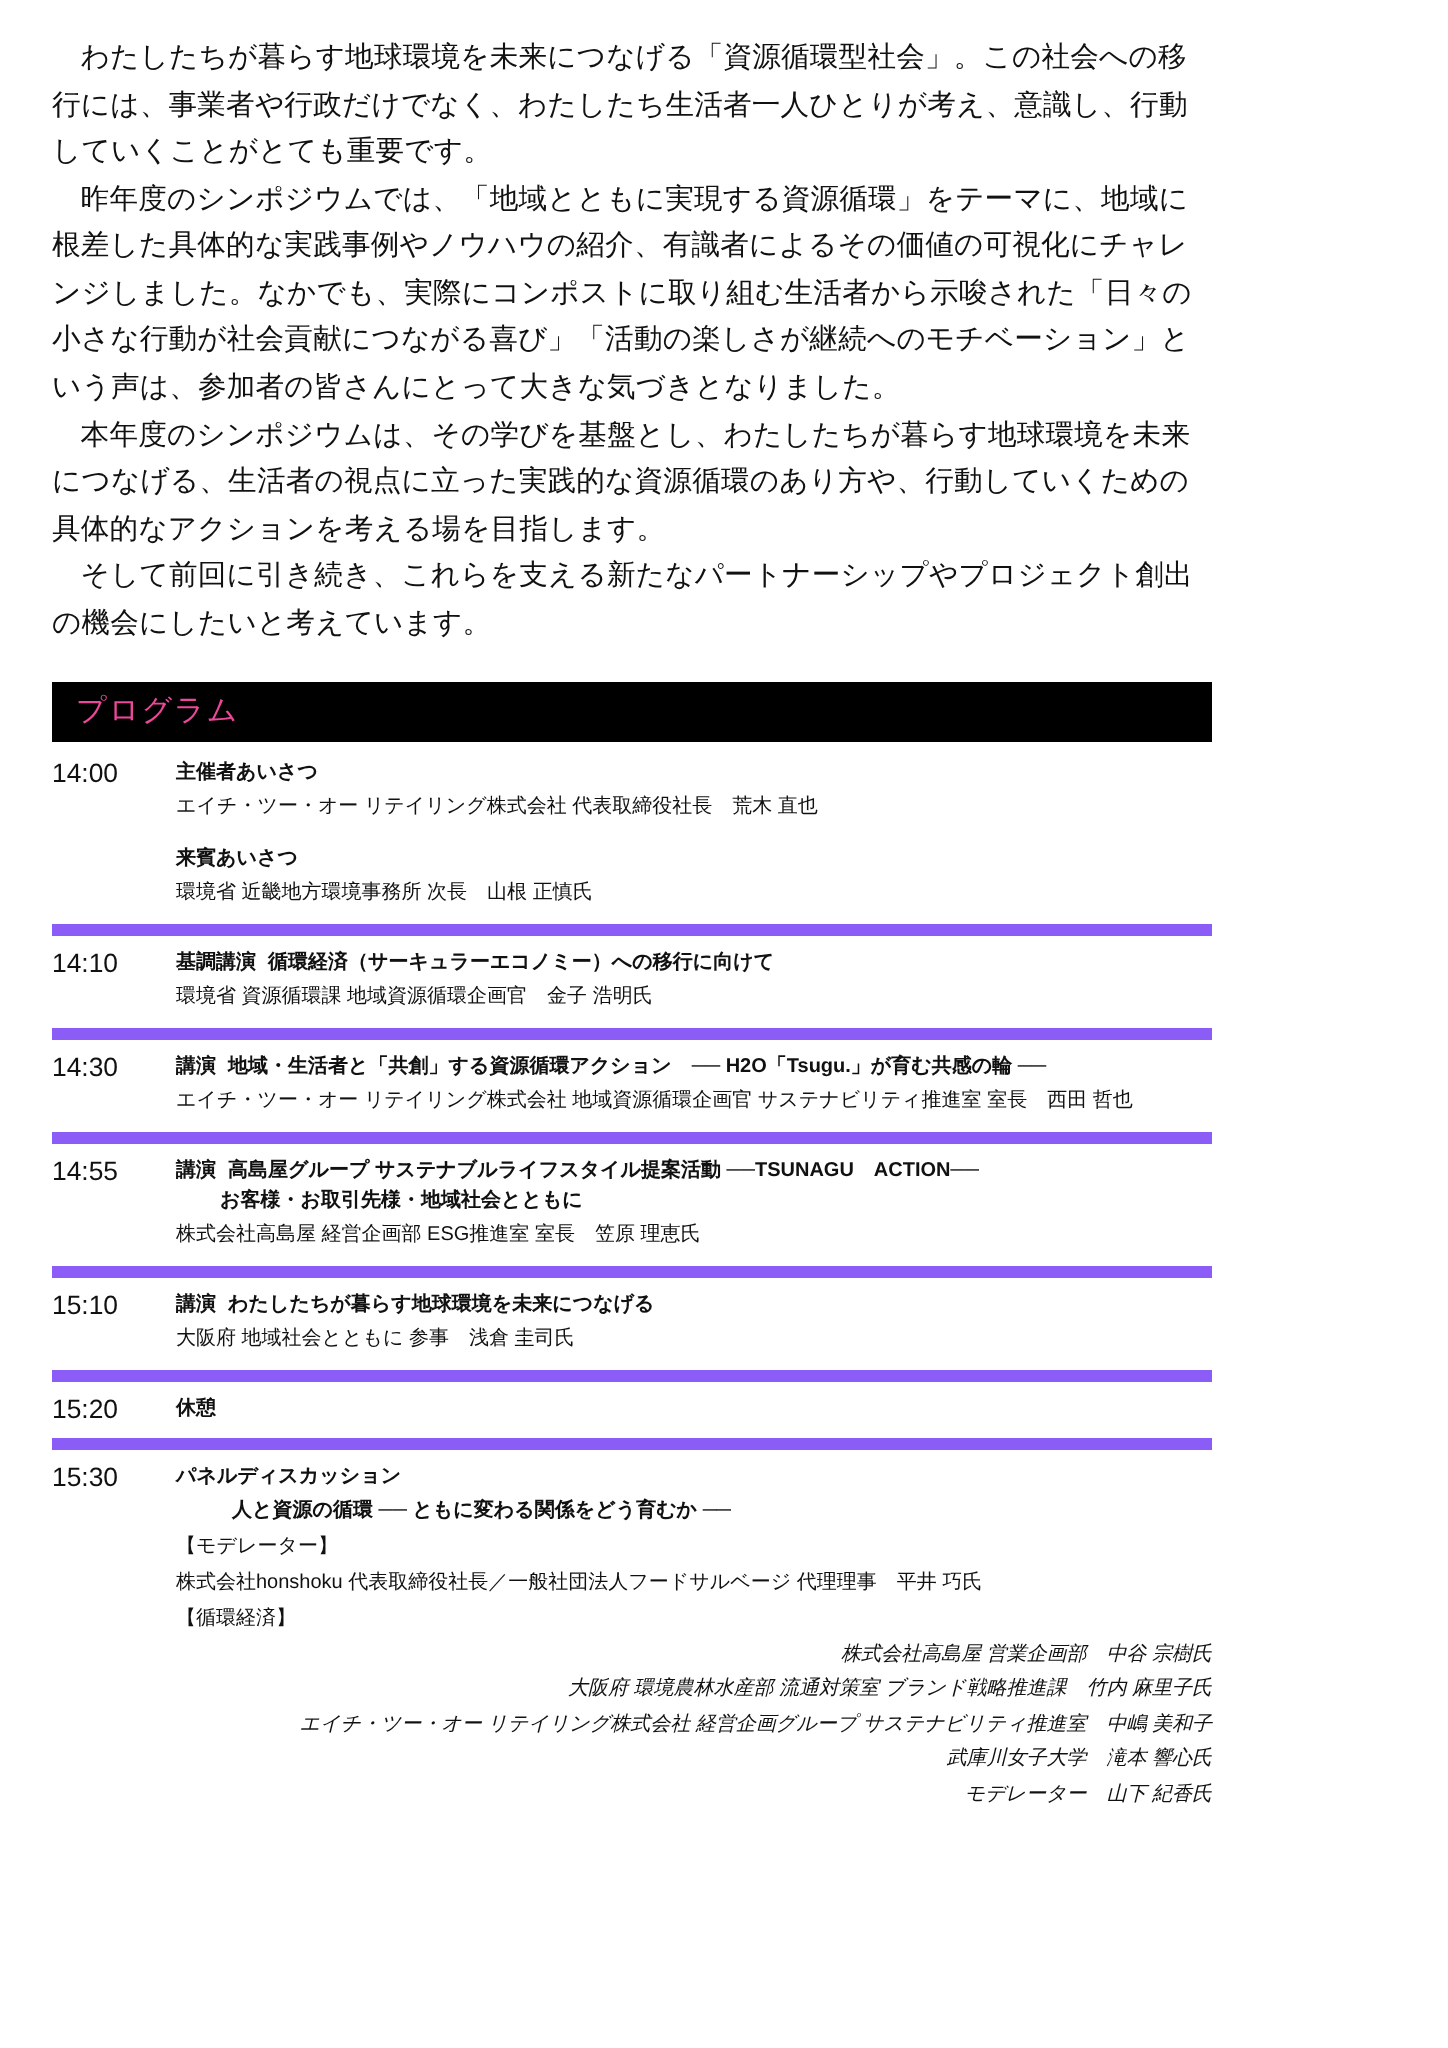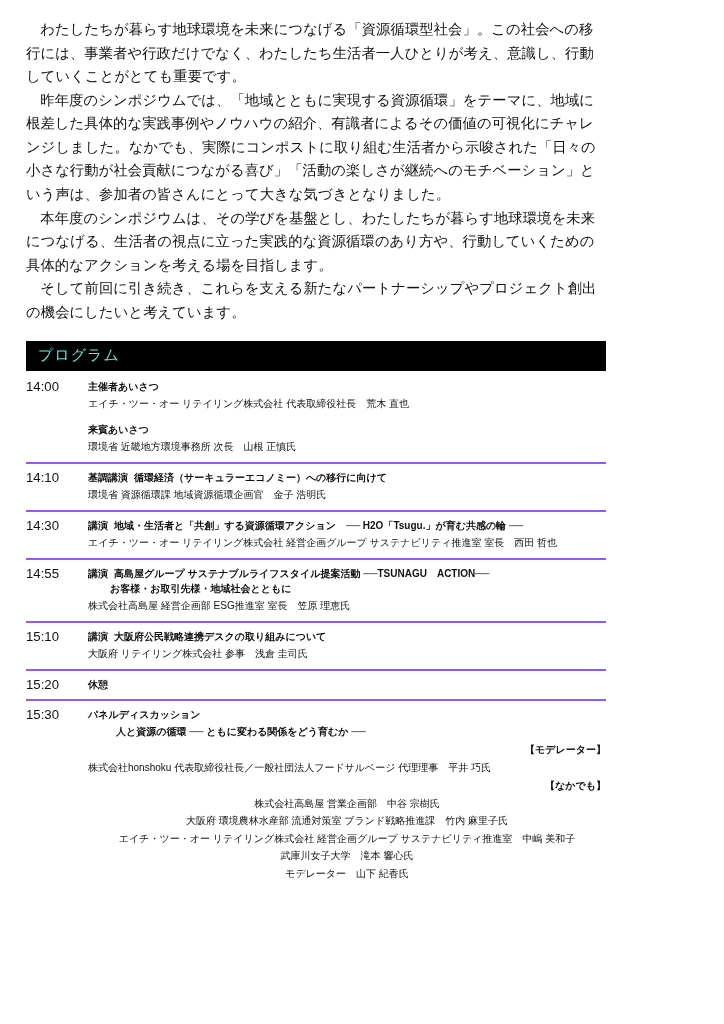--- a/index.html
+++ b/index.html
@@ -29,21 +29,21 @@
     color: #111;
   }
   .intro p {
     margin: 0;
     text-indent: 1em;
   }
   
   .program-bar {
     margin-top: 16px;
     background: #000000;
-    color: #5eead4;
+    color: #ec4899;
     font-size: 15px;
     letter-spacing: 1px;
     padding: 5px 12px 6px 12px;
   }
   
   table.schedule {
     width: 100%;
     border-collapse: collapse;
     table-layout: fixed;
     margin-top: 2px;
@@ -58,21 +58,21 @@
     font-size: 13.2px;
     padding-left: 16px;
     white-space: nowrap;
     color: #111;
   }
   td.body {
     font-size: 10px;
     padding-right: 6px;
   }
   tr.sep td {
-    border-top: 2px solid #8b5cf6;
+    border-top: 6px solid #8b5cf6;
   }
   .title-line {
     font-weight: bold;
     line-height: 1.5;
   }
   .title-line .kind {
     display: inline-block;
     margin-right: 6px;
   }
   .sub-bold {
@@ -89,28 +89,29 @@
   .panel-title {
     font-weight: bold;
     line-height: 1.55;
   }
   .panel-sub {
     font-weight: bold;
     padding-left: 28px;
     line-height: 1.7;
   }
   .role-label {
+    text-align: left;
+    line-height: 1.9;
+    font-weight: normal;
+  }
+  .list-right {
     text-align: right;
-    line-height: 1.9;
-    font-weight: bold;
-  }
-  .list-right {
-    text-align: center;
     line-height: 1.75;
     font-weight: normal;
+    font-style: italic;
   }
   .center-right {
     text-align: left;
     line-height: 1.7;
     font-weight: normal;
   }
 </style>
 </head>
 <body>
 
@@ -147,60 +148,60 @@
           <div class="affil">環境省 資源循環課 地域資源循環企画官　金子 浩明氏</div>
         </td>
       </tr>
 
       <tr class="sep">
         <td class="time">14:30</td>
         <td class="body">
           <div class="title-line">
             <span class="kind">講演</span><span>地域・生活者と「共創」する資源循環アクション　── H2O「Tsugu.」が育む共感の輪 ──</span>
           </div>
-          <div class="affil">エイチ・ツー・オー リテイリング株式会社 経営企画グループ サステナビリティ推進室 室長　西田 哲也</div>
+          <div class="affil">エイチ・ツー・オー リテイリング株式会社 地域資源循環企画官 サステナビリティ推進室 室長　西田 哲也</div>
         </td>
       </tr>
 
       <tr class="sep">
         <td class="time">14:55</td>
         <td class="body">
           <div class="title-line">
             <span class="kind">講演</span><span>高島屋グループ サステナブルライフスタイル提案活動 ──TSUNAGU　ACTION──</span>
           </div>
           <div class="sub-bold indent1">お客様・お取引先様・地域社会とともに</div>
           <div class="affil">株式会社高島屋 経営企画部 ESG推進室 室長　笠原 理恵氏</div>
         </td>
       </tr>
 
       <tr class="sep">
         <td class="time">15:10</td>
         <td class="body">
           <div class="title-line">
-            <span class="kind">講演</span><span>大阪府公民戦略連携デスクの取り組みについて</span>
-          </div>
-          <div class="affil">大阪府 リテイリング株式会社 参事　浅倉 圭司氏</div>
+            <span class="kind">講演</span><span>わたしたちが暮らす地球環境を未来につなげる</span>
+          </div>
+          <div class="affil">大阪府 地域社会とともに 参事　浅倉 圭司氏</div>
         </td>
       </tr>
 
       <tr class="sep">
         <td class="time">15:20</td>
         <td class="body">
           <div class="title-line">休憩</div>
         </td>
       </tr>
 
       <tr class="sep">
         <td class="time">15:30</td>
         <td class="body">
           <div class="panel-title">パネルディスカッション</div>
           <div class="panel-sub">人と資源の循環 ── ともに変わる関係をどう育むか ──</div>
           <div class="role-label">【モデレーター】</div>
           <div class="center-right">株式会社honshoku 代表取締役社長／一般社団法人フードサルベージ 代理理事　平井 巧氏</div>
-          <div class="role-label">【なかでも】</div>
+          <div class="role-label">【循環経済】</div>
           <div class="list-right">株式会社高島屋 営業企画部　中谷 宗樹氏</div>
           <div class="list-right">大阪府 環境農林水産部 流通対策室 ブランド戦略推進課　竹内 麻里子氏</div>
           <div class="list-right">エイチ・ツー・オー リテイリング株式会社 経営企画グループ サステナビリティ推進室　中嶋 美和子</div>
           <div class="list-right">武庫川女子大学　滝本 響心氏</div>
           <div class="list-right">モデレーター　山下 紀香氏</div>
         </td>
       </tr>
 
     </tbody>
   </table>

